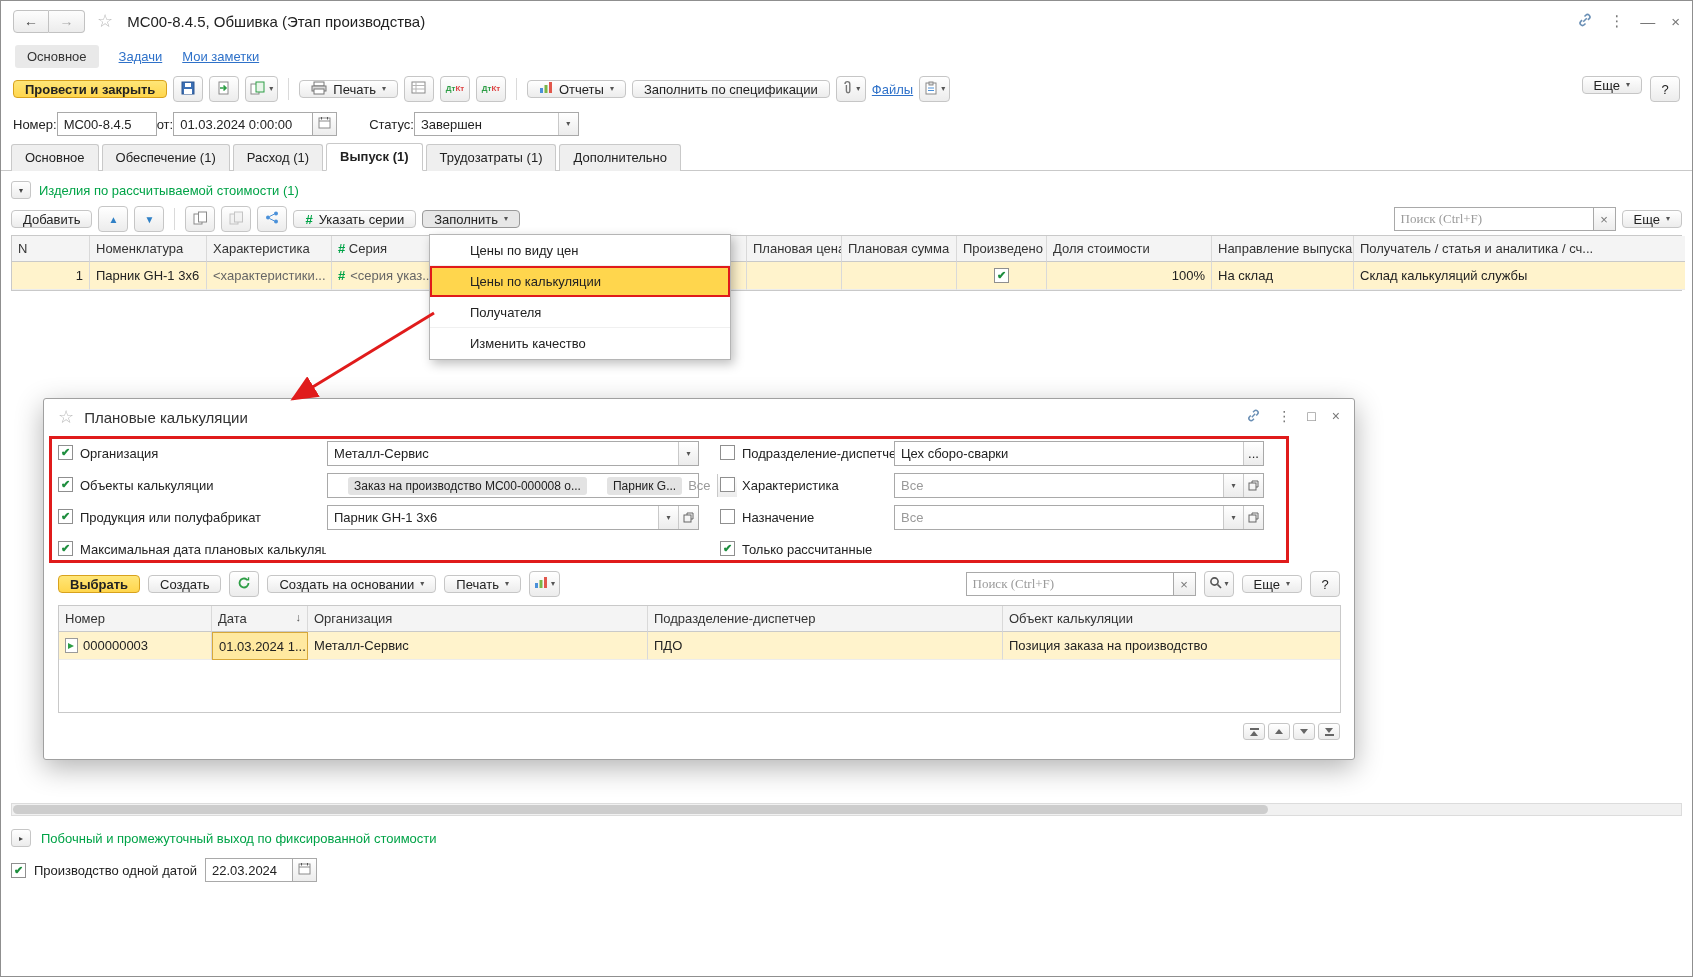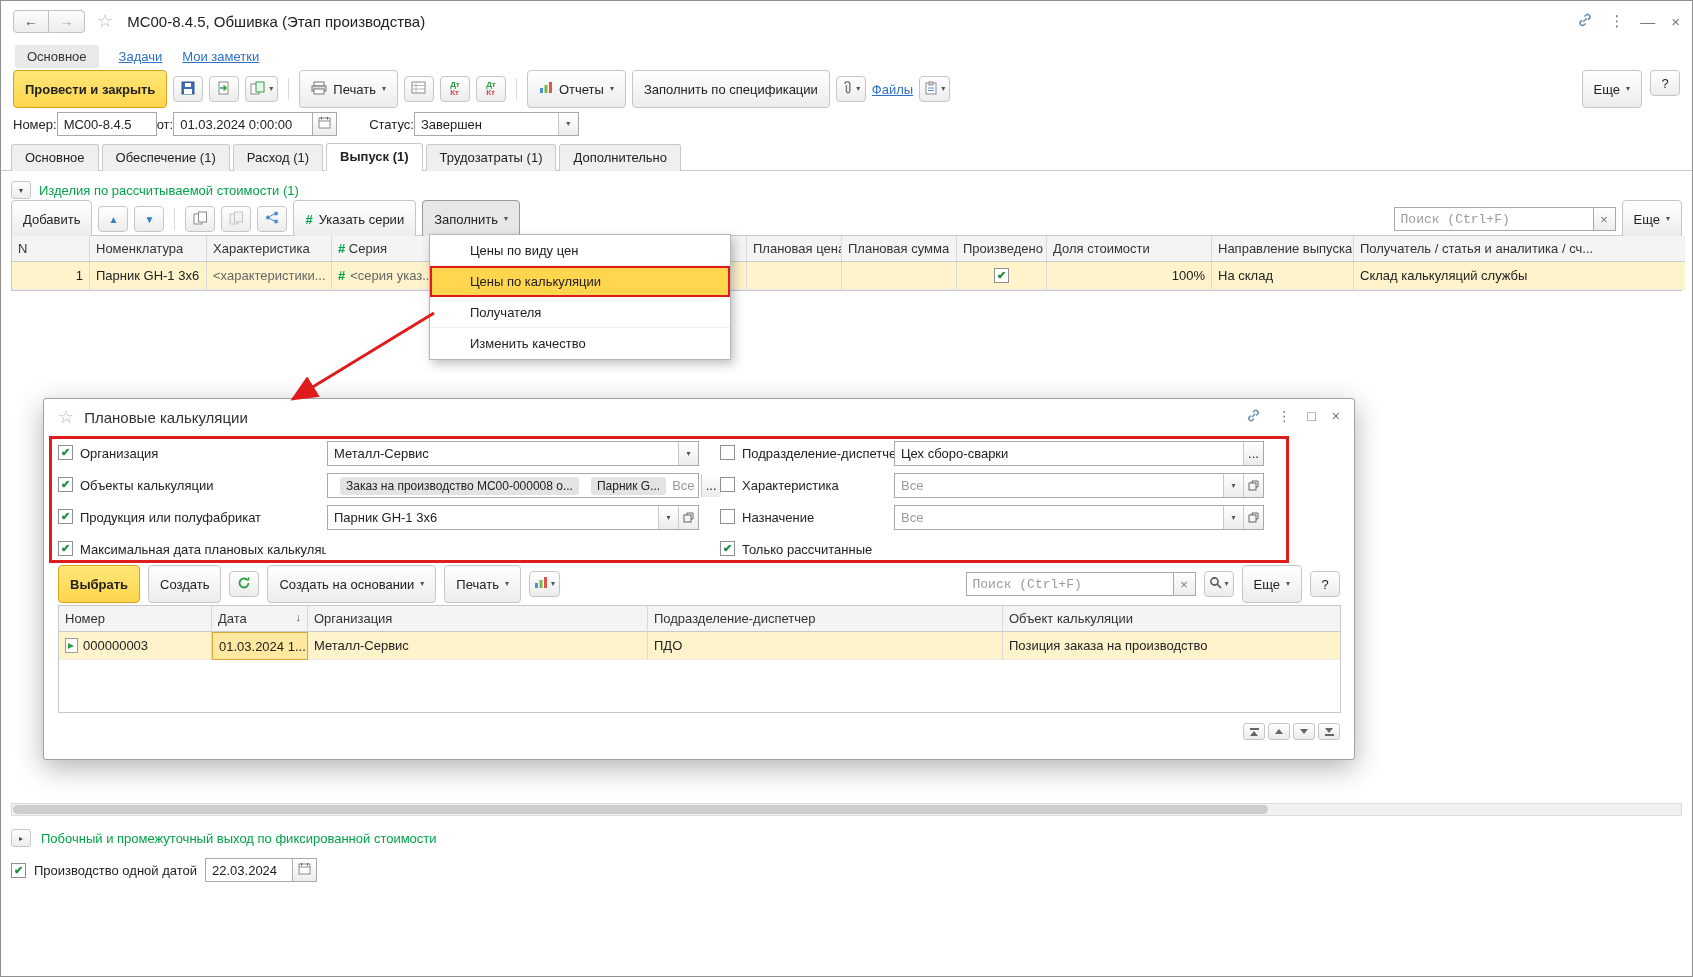--- a/index.html
+++ b/index.html
@@ -19,29 +19,29 @@
   .tb-right{margin-left:auto;display:flex;gap:16px;align-items:center;color:#777;font-size:15px}
   .tb-right span{cursor:pointer}
 
   
   .navbar{height:30px;display:flex;align-items:center;gap:20px;padding:0 14px}
   .navchip{background:#e9e9e9;border-radius:3px;padding:4px 12px;color:#333;cursor:pointer}
   .navlink{color:var(--link,#2e71c9);text-decoration:underline;cursor:pointer}
 
   
   .toolbar{height:36px;display:flex;align-items:center;gap:6px;padding:0 12px}
-  .btn{height:38px;border:1px solid #c6c6c6;background:linear-gradient(#fff,#ececec);border-radius:4px;
+  .btn{height:18px;border:1px solid #c6c6c6;background:linear-gradient(#fff,#ececec);border-radius:4px;
        padding:0 11px;display:inline-flex;align-items:center;gap:6px;font-size:13px;color:#222;cursor:pointer;white-space:nowrap}
   .btn.primary{background:linear-gradient(#ffe678,var(--accent-yellow,#ffd64d));border-color:var(--yellow-border,#d8a21d);font-weight:bold}
   .btn.pressed{background:#e7e7e7;border-color:#9a9a9a}
   .ibtn{min-width:30px;height:26px;border:1px solid #c6c6c6;background:linear-gradient(#fff,#ececec);border-radius:4px;
         display:inline-flex;align-items:center;justify-content:center;gap:3px;cursor:pointer;padding:0 4px}
   .caret{font-size:8px;color:#555;line-height:1}
   .sep{width:1px;height:22px;background:#dadada;margin:0 4px}
-  .acct{display:flex;flex-direction:column;line-height:1;font-size:8px;font-weight:bold}
+  .acct{display:flex;flex-direction:row;line-height:1;font-size:8px;font-weight:bold}
   .acct .dt{color:#2e9e46}.acct .kt{color:#d44}
 
   
   .docfields{height:34px;display:flex;align-items:center;gap:0;padding:0 12px}
   .input{height:24px;border:1px solid #a9a9a9;padding:0 6px;font-size:13px;font-family:inherit;color:#222}
   .joined{display:flex}
   .joined .sbtn{width:24px;height:24px;border:1px solid #a9a9a9;border-left:none;background:linear-gradient(#fff,#ececec);
         display:flex;align-items:center;justify-content:center;cursor:pointer}
   .combo{display:flex;align-items:center;height:24px;border:1px solid #a9a9a9;background:#fff;cursor:pointer}
   .combo .val{flex:1;padding:0 6px;white-space:nowrap;overflow:hidden}
@@ -55,21 +55,21 @@
   .tab.active{background:#fff;font-weight:bold;border-bottom:1px solid #fff}
 
   
   .content{padding:6px 10px 0}
   .sechead{height:26px;display:flex;align-items:center;gap:8px}
   .chevbtn{width:20px;height:18px;border:1px solid #c6c6c6;border-radius:3px;background:linear-gradient(#fff,#ececec);
         font-size:8px;color:#444;display:flex;align-items:center;justify-content:center;cursor:pointer}
   .sectitle{color:var(--green,#00a347);cursor:pointer}
   .tblbar{height:32px;display:flex;align-items:center;gap:6px}
   .search{display:flex;margin-left:auto}
-  .search input{width:200px;height:24px;border:1px solid #a9a9a9;padding:0 6px;font-family:Liberation Mono, monospace;font-size:13px}
+  .search input{width:200px;height:24px;border:1px solid #a9a9a9;padding:0 6px;font-family:Liberation Serif, serif;font-size:13px}
   .search input::placeholder{color:#9b9b9b}
   .search .sbtn{width:22px;height:24px;border:1px solid #a9a9a9;border-left:none;background:linear-gradient(#fff,#ececec);
         display:flex;align-items:center;justify-content:center;color:#777;cursor:pointer}
 
   
   .ptable{border:1px solid #c9c9c9}
   .trow{display:flex}
   .th,.td{border-right:1px solid #d9d9d9;padding:5px 6px;white-space:nowrap;overflow:hidden;flex:0 0 auto}
   .th{background:#f4f4f4;border-bottom:1px solid #c9c9c9;color:#333}
   .td{border-bottom:1px solid #ececec;height:28px;display:flex;align-items:center;gap:5px}
@@ -107,21 +107,21 @@
   .redbox{position:absolute;left:5px;top:37px;width:1240px;height:127px;border:3px solid var(--red,#e01b1b);
           pointer-events:none;z-index:6}
   .frow{position:absolute;height:25px}
   .frow .cb{position:absolute;left:0;top:4px}
   .frow .lbl{position:absolute;left:22px;top:5px;white-space:nowrap;max-width:246px;overflow:hidden}
   .fld{position:absolute;top:0;height:25px;border:1px solid #a9a9a9;background:#fff;display:flex;align-items:center}
   .fld .val{flex:1;padding:0 6px;white-space:nowrap;overflow:hidden}
   .fld .dd,.fld .sq,.fld .mini{width:20px;height:100%;display:flex;align-items:center;justify-content:center;
         border-left:1px solid #c9c9c9;background:linear-gradient(#fff,#ececec);cursor:pointer;flex:0 0 auto}
   .fld.gray .val{color:#9a9a9a}
-  .chip{background:#e3e3e3;border-radius:3px;padding:2px 6px;margin-left:12px;font-size:12px;white-space:nowrap;flex:0 0 auto}
+  .chip{background:#e3e3e3;border-radius:3px;padding:2px 6px;margin-left:20px;font-size:12px;white-space:nowrap;flex:0 0 auto}
   .allmut{color:#9a9a9a;margin:0 6px;flex:1}
   .dlg-toolbar{position:absolute;left:14px;right:14px;top:171px;height:28px;display:flex;align-items:center;gap:8px}
   .dtable{position:absolute;left:14px;top:206px;width:1283px;height:108px;border:1px solid #c9c9c9;background:#fff;overflow:hidden}
   .d0{width:153px}.d1{width:96px}.d2{width:340px}.d3{width:355px}.d4{width:337px;border-right:none}
   .dcell-date{background:#ffe9a0 !important;border:1px solid #d7a83a;height:28px}
   .sortico{float:right;color:#555;font-size:11px}
   .vnav{position:absolute;right:14px;top:324px;display:flex;gap:3px}
   .vbtn{width:22px;height:17px;border:1px solid #c6c6c6;border-radius:3px;background:linear-gradient(#fff,#ececec);
         display:flex;flex-direction:column;align-items:center;justify-content:center;gap:1px;cursor:pointer}
   .tri-up{width:0;height:0;border-left:4px solid transparent;border-right:4px solid transparent;border-bottom:5px solid #666}

